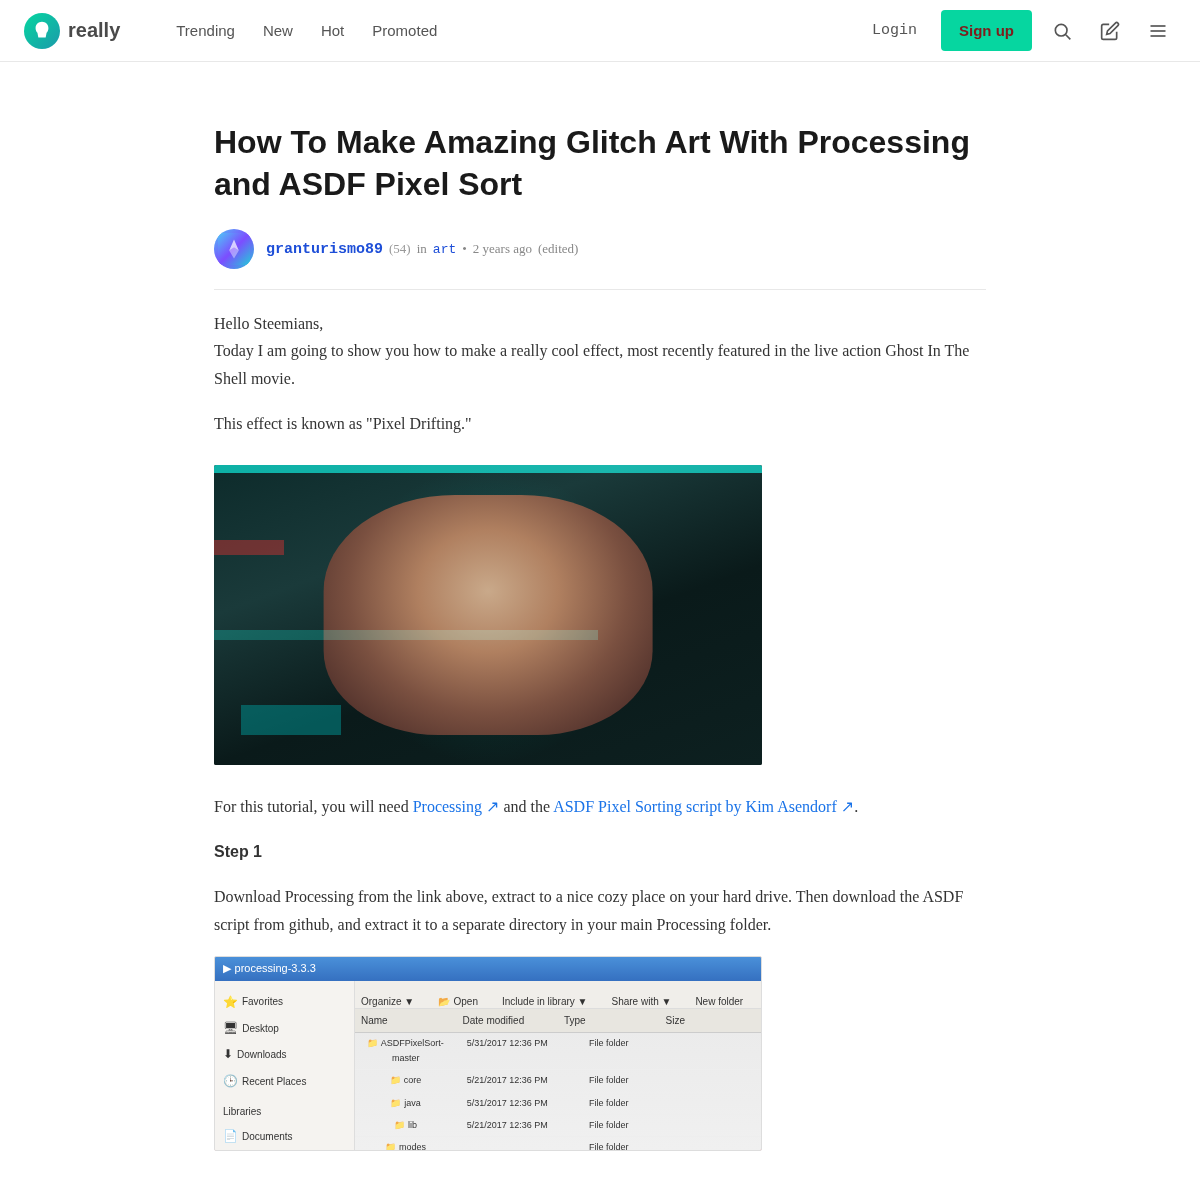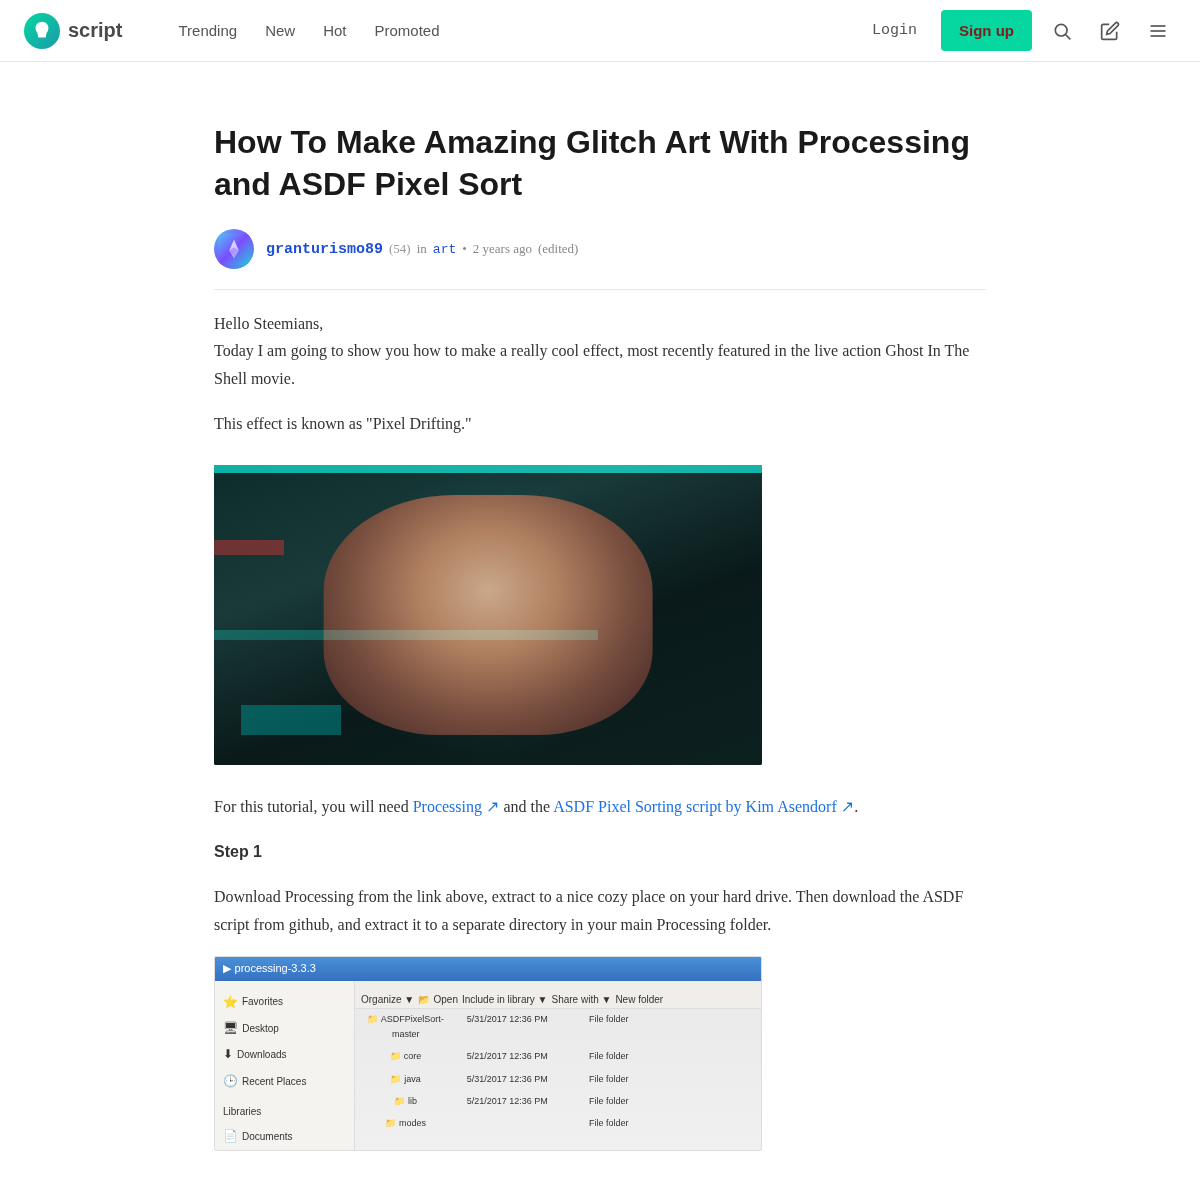--- a/index.html
+++ b/index.html
@@ -176,21 +176,21 @@
       padding: 8px 0; overflow: hidden;
     }
     .win-sidebar-item {
       padding: 3px 8px; font-size: 10px; font-family: sans-serif; color: #333;
       display: flex; align-items: center; gap: 4px;
     }
     .folder-icon { font-size: 12px; }
     .win-main { flex: 1; overflow: hidden; }
     .win-toolbar {
       height: 28px; background: #f0eeea; border-bottom: 1px solid #ddd;
-      display: flex; align-items: flex-end; padding: 0 6px; gap: 4px;
+      display: flex; align-items: flex-start; padding: 12px 6px; gap: 24px;
     }
     .win-toolbar span { font-size: 10px; font-family: sans-serif; color: #333; }
     .win-table { width: 100%; font-size: 10px; font-family: sans-serif; }
     .win-table-header { background: #e8e6e0; display: flex; border-bottom: 1px solid #ccc; }
     .win-table-header span { padding: 3px 6px; color: #333; flex: 1; }
     .win-table-row { display: flex; border-bottom: 1px solid #eee; }
     .win-table-row span { padding: 3px 6px; flex: 1; color: #333; font-size: 9px; text-align: center; }
 
     .article-link { color: #1a73e8; text-decoration: none; }
 
@@ -200,21 +200,21 @@
 <body>
 
 <nav>
   <div class="nav-left">
     <a class="logo" href="#">
       <div class="logo-icon">
         <svg viewBox="0 0 24 24">
           <path d="M12 2C8 2 5 5 5 9c0 2 .8 3.8 2 5l1 5h8l1-5c1.2-1.2 2-3 2-5 0-4-3-7-7-7z"></path>
         </svg>
       </div>
-      <span class="logo-text">script</span>
+      <span class="logo-text">really</span>
     </a>
     <nav class="nav-links">
       <a href="#">Trending</a>
       <a href="#">New</a>
       <a href="#">Hot</a>
       <a href="#">Promoted</a>
     </nav>
   </div>
   <div class="nav-right">
     <button class="btn-login">Login</button>
@@ -349,20 +349,26 @@
           </div>
           <div class="win-main">
             <div class="win-toolbar">
               <span>Organize ▼</span>
               <span>📂 Open</span>
               <span>Include in library ▼</span>
               <span>Share with ▼</span>
               <span>New folder</span>
             </div>
             <div class="win-table">
+              <div class="win-table-header">
+                <span>Name</span>
+                <span>Date modified</span>
+                <span>Type</span>
+                <span>Size</span>
+              </div>
               <div class="win-table-row">
                 <span>📁 ASDFPixelSort-master</span>
                 <span>5/31/2017 12:36 PM</span>
                 <span>File folder</span>
                 <span></span>
               </div>
               <div class="win-table-row">
                 <span>📁 core</span>
                 <span>5/21/2017 12:36 PM</span>
                 <span>File folder</span>

